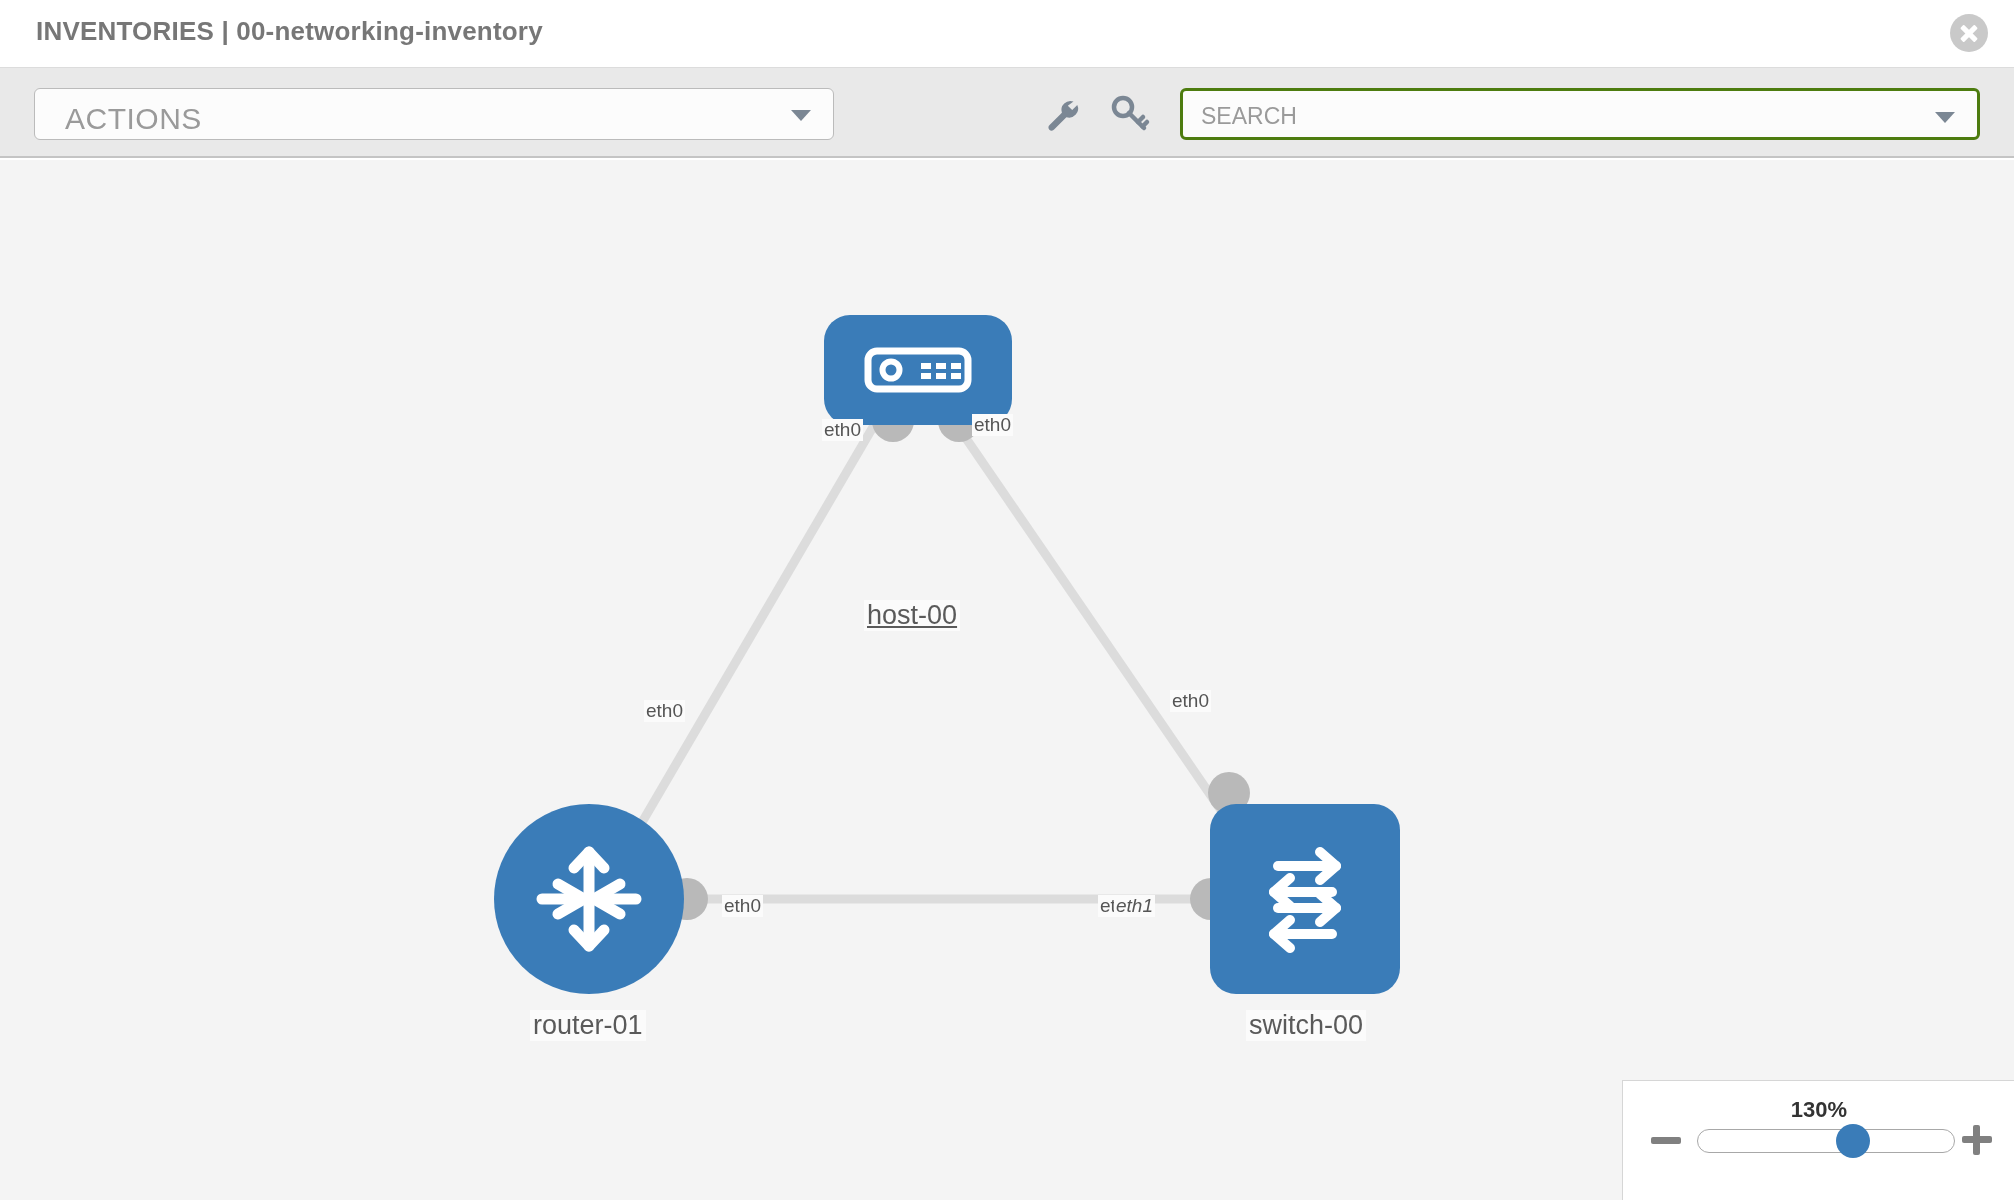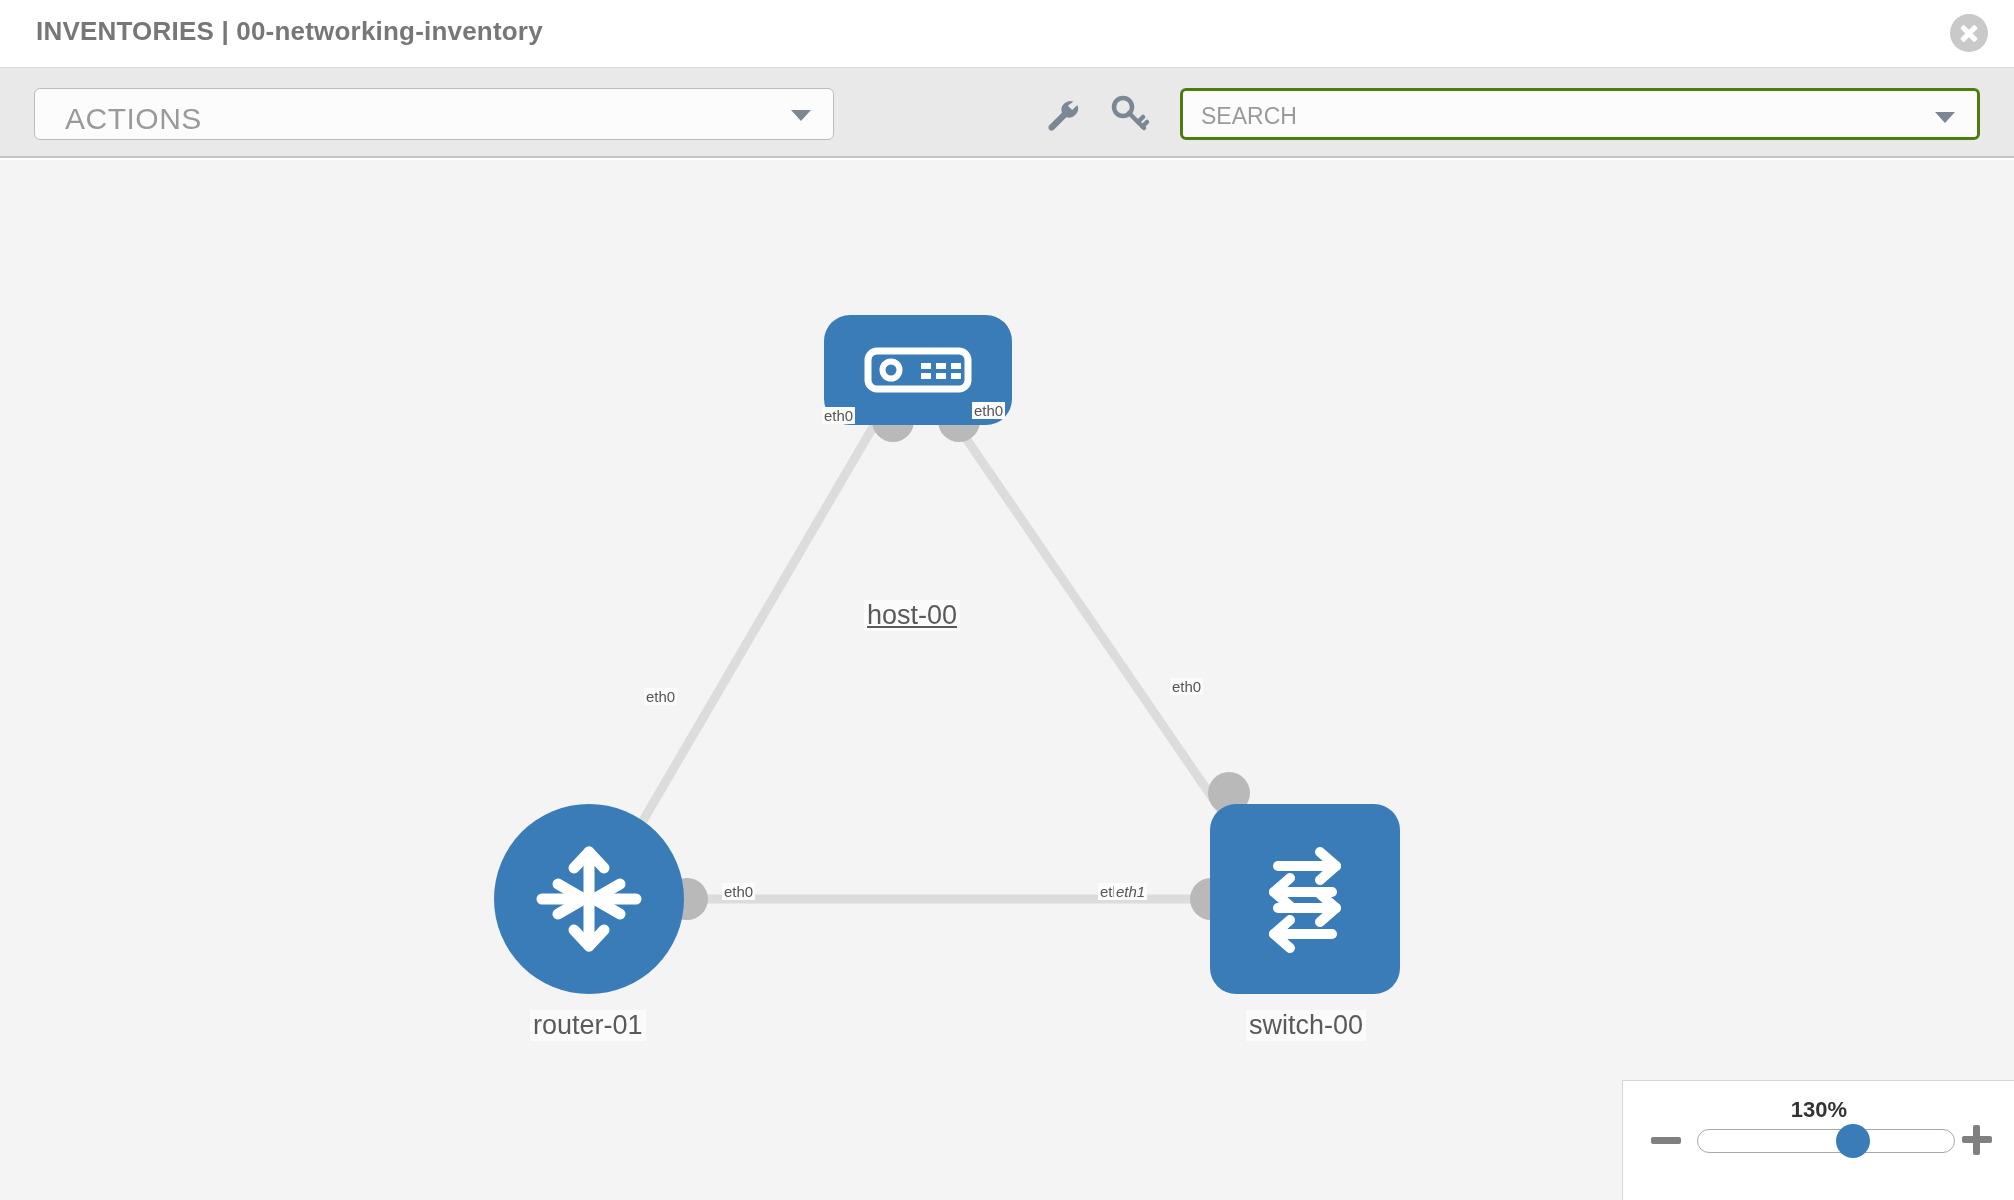--- a/index.html
+++ b/index.html
@@ -141,25 +141,26 @@
   .port {
     position: absolute;
     width: 42px; height: 42px; border-radius: 50%;
     background: #b9b9b9;
     cursor: pointer;
   }
 
   
   .link-label {
     position: absolute;
-    font-size: 15px; color: #555555;
+    font-size: 19px; color: #555555;
     background: #fbfbfb;
     white-space: nowrap;
     padding: 0 2px;
     cursor: default;
+    margin-top: 12px;
   }
 
   
   .zoom-panel {
     position: absolute; right: 0; bottom: 0;
     width: 392px; height: 120px;
     background: #ffffff;
     border-top: 1px solid #d6d6d6;
     border-left: 1px solid #d6d6d6;
   }

